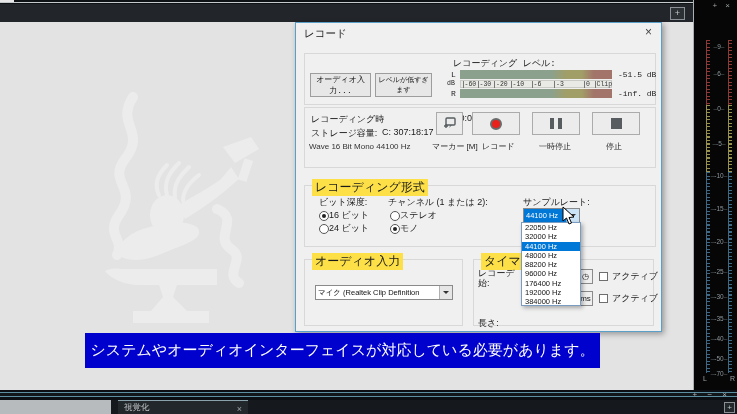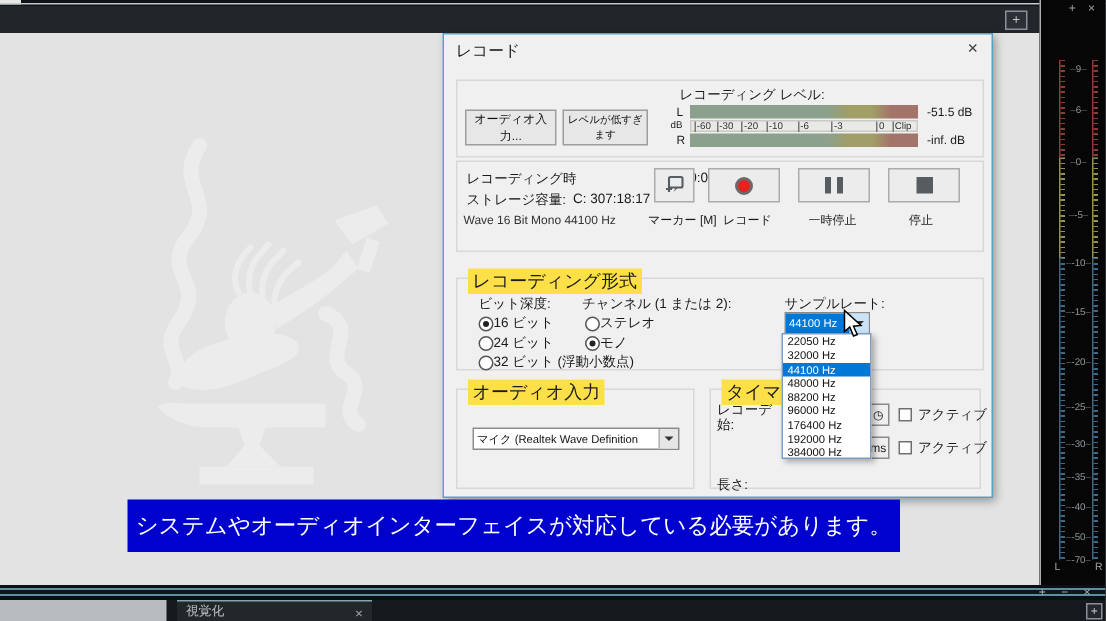--- a/index.html
+++ b/index.html
@@ -130,21 +130,21 @@
         <path d="M68,182 L162,182 L162,198 L122,198 L118,210 L132,224 L96,224 L108,210 L104,198 L84,198 C70,198 56,192 50,184 C58,180 64,182 68,182 Z"></path>
         <rect x="78" y="224" width="76" height="12"></rect>
       </g>
     </svg>
   </div>
 
   <div class="abs dialog">
     <div class="dlg-title">レコード</div>
     <div class="dlg-close">×</div>
 
-    <div class="gbox" style="left:8px; top:30px; width:352px; height:52px;">
+    <div class="gbox" style="left:8px; top:30px; width:352px; height:52px;font-family:Liberation Mono, monospace;">
       <div class="lbl" style="left:148px; top:3px;">レコーディング レベル:</div>
       <div class="btn" style="left:5px; top:19px; width:61px; height:24px;">オーディオ入力...</div>
       <div class="btn" style="left:70px; top:19px; width:57px; height:24px; font-size:7px;">レベルが低すぎます</div>
 
       <div class="lbl small" style="left:146px; top:16px;">L</div>
       <div class="lbl" style="left:142px; top:26px; font-size:6.5px;">dB</div>
       <div class="lbl small" style="left:146px; top:35px;">R</div>
 
       <div class="hbar" style="left:155px; top:16px; width:152px;"></div>
       <div class="db-strip" id="db-scale" style="left:155px; top:26px; width:152px;">
@@ -200,24 +200,20 @@
       <span class="legend">レコーディング形式</span>
       <div class="lbl" style="left:14px; top:10px;">ビット深度:</div>
       <div class="radio" style="left:14px; top:23px;">
         <span class="radio-dot on"></span>
         <span>16 ビット</span>
       </div>
       <div class="radio" style="left:14px; top:36px;">
         <span class="radio-dot"></span>
         <span>24 ビット</span>
       </div>
-      <div class="radio" style="left:14px; top:49px;">
-        <span class="radio-dot"></span>
-        <span>32 ビット (浮動小数点)</span>
-      </div>
 
       <div class="lbl" style="left:83px; top:10px;">チャンネル (1 または 2):</div>
       <div class="radio" style="left:85px; top:23px;">
         <span class="radio-dot"></span>
         <span>ステレオ</span>
       </div>
       <div class="radio" style="left:85px; top:36px;">
         <span class="radio-dot on"></span>
         <span>モノ</span>
       </div>
@@ -225,21 +221,21 @@
       <div class="lbl" style="left:218px; top:10px;">サンプルレート:</div>
       <div class="combo" style="left:218px; top:22px; width:57px; height:15px;">
         <div class="val sel">44100 Hz</div>
         <div class="arrow hot"></div>
       </div>
     </div>
 
     <div class="gbox" style="left:8px; top:236px; width:159px; height:67px;">
       <span class="legend">オーディオ入力</span>
       <div class="combo" style="left:10px; top:25px; width:138px; height:15px;">
-        <div class="val">マイク (Realtek Wave Definition</div>
+        <div class="val">マイク (Realtek Clip Definition</div>
         <div class="arrow"></div>
       </div>
     </div>
 
     <div class="gbox" style="left:177px; top:236px; width:181px; height:67px;">
       <span class="legend">タイマー</span>
       <div class="lbl" style="left:4px; top:7px;">レコーデ</div>
       <div class="lbl" style="left:4px; top:17px;">始:</div>
       <div class="field" style="left:80px; top:9px; width:23px; height:15px;">00</div>
       <div class="mini-btn" style="left:104px; top:9px; width:15px; height:15px;">◷</div>

